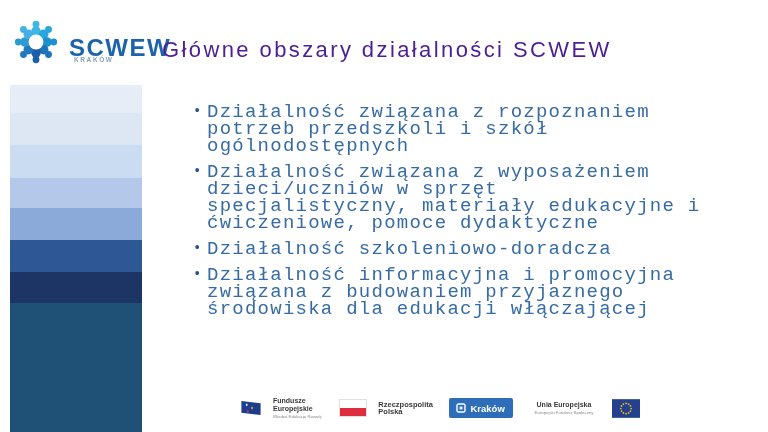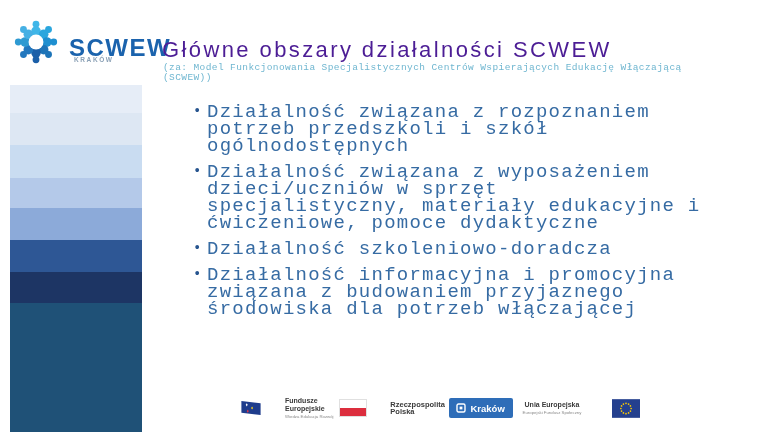--- a/index.html
+++ b/index.html
@@ -65,21 +65,21 @@
     content: "•";
     position: absolute; left: 0; top: -1px;
     color: #27558f; font-size: 14px; letter-spacing: 0;
   }
 
   
   .footer {
     position: absolute; left: 240px; top: 391px; width: 400px; height: 34px;
     display: flex; align-items: center; justify-content: space-between;
   }
-  .flogo { display: flex; align-items: center; gap: 23px; }
+  .flogo { display: flex; align-items: center; gap: 11px; }
   .flogo .txt { display: flex; flex-direction: column; justify-content: center; }
   .flogo .t {
     font-size: 7px; font-weight: bold; color: #3a3a3a; line-height: 7.5px;
   }
   .flogo .s { font-size: 4.3px; color: #8a8a8a; margin-top: 1.5px; }
   .fe-text { width: 52px; }
   .pl-text { width: 56px; font-size: 7.5px !important; }
   .pl-flag { width: 28px; height: 18px; border: 1px solid #e0e0e0; box-sizing: border-box; }
   .pl-flag .w { height: 50%; background: #ffffff; }
   .pl-flag .r { height: 50%; background: #dc2e3e; }
@@ -116,38 +116,37 @@
         <circle cx="-10.96" cy="-10.96" r="3" fill="#45b0e4"></circle>
           <circle cx="-6.72" cy="-6.72" r="4.2" fill="#45b0e4"></circle>
         <circle cx="0" cy="0" r="6.5" fill="#ffffff"></circle>
       </g>
     </svg>
     <div class="logo-wordmark">SCWEW</div>
     <div class="logo-city">KRAKÓW</div>
   </div>
 
   <h1 class="title">Główne obszary działalności SCWEW</h1>
-  <p class="subtitle">(za: Model Funkcjonowania Specjalistycznych Centrów Wspierających Edukację Włączającą (SCWEW))</p>
 
   <div class="stripes">
     <div class="stripe" style="background: rgb(230, 237, 247);"></div>
     <div class="stripe" style="background: rgb(221, 231, 243);"></div>
     <div class="stripe" style="background: rgb(201, 220, 241);"></div>
     <div class="stripe" style="background: rgb(180, 201, 233);"></div>
     <div class="stripe" style="background: rgb(140, 170, 217);"></div>
     <div class="stripe" style="background: rgb(46, 87, 149);"></div>
     <div class="stripe" style="background: rgb(29, 53, 100);"></div>
     <div class="stripe" style="background: rgb(31, 81, 119);"></div>
   </div>
 
   <ul class="bullets">
     <li>Działalność związana z rozpoznaniem potrzeb przedszkoli i szkół ogólnodostępnych</li>
     <li>Działalność związana z wyposażeniem dzieci/uczniów w sprzęt specjalistyczny, materiały edukacyjne i ćwiczeniowe, pomoce dydaktyczne</li>
     <li>Działalność szkoleniowo-doradcza</li>
-    <li>Działalność informacyjna i promocyjna związana z budowaniem przyjaznego środowiska dla potrzeb włączającej</li>
+    <li>Działalność informacyjna i promocyjna związana z budowaniem przyjaznego środowiska dla edukacji włączającej</li>
   </ul>
 
   <div class="footer">
 
     <div class="flogo">
       <svg width="22" height="16" viewBox="0 0 20 15" xmlns="http://www.w3.org/2000/svg">
         <polygon points="1,1 19,3 19,14 1,12" fill="#1e3c8c"></polygon>
         <path d="M6 3 L6.9 4.5 L6 6 L5.1 4.5 Z" fill="#ffffff"></path>
         <path d="M11 6 L11.9 7.5 L11 9 L10.1 7.5 Z" fill="#ffd617"></path>
         <path d="M7 9 L7.9 10.5 L7 12 L6.1 10.5 Z" fill="#e8334a"></path>

